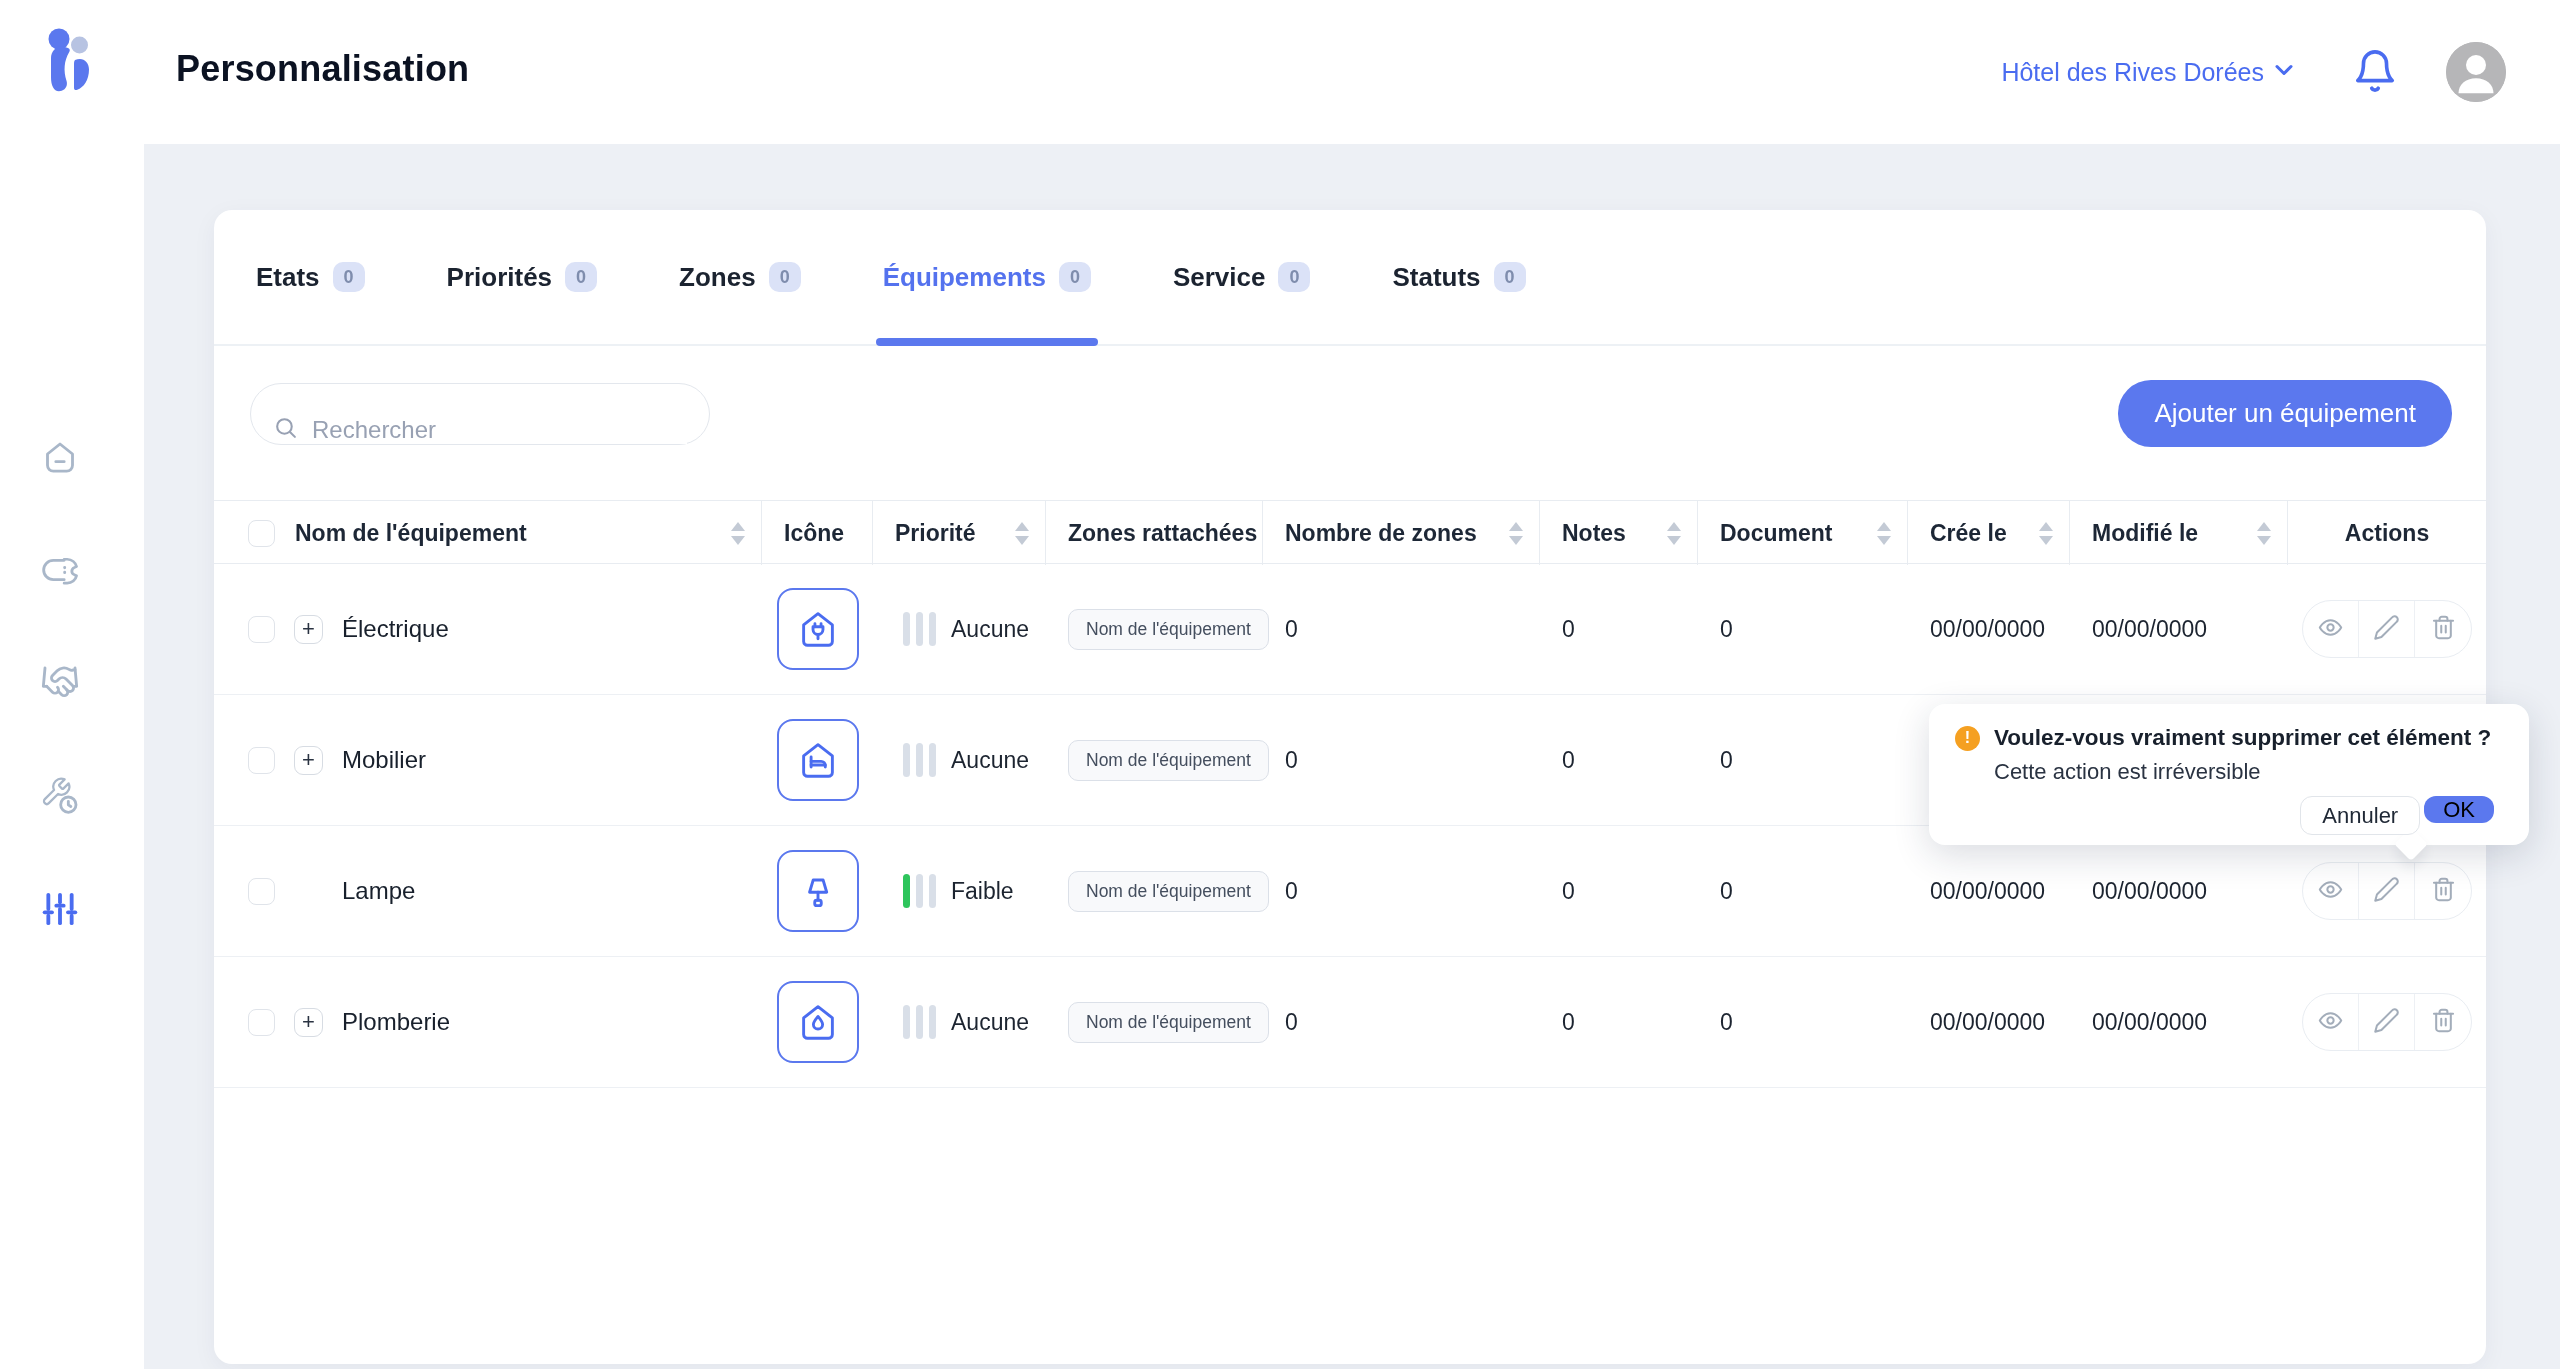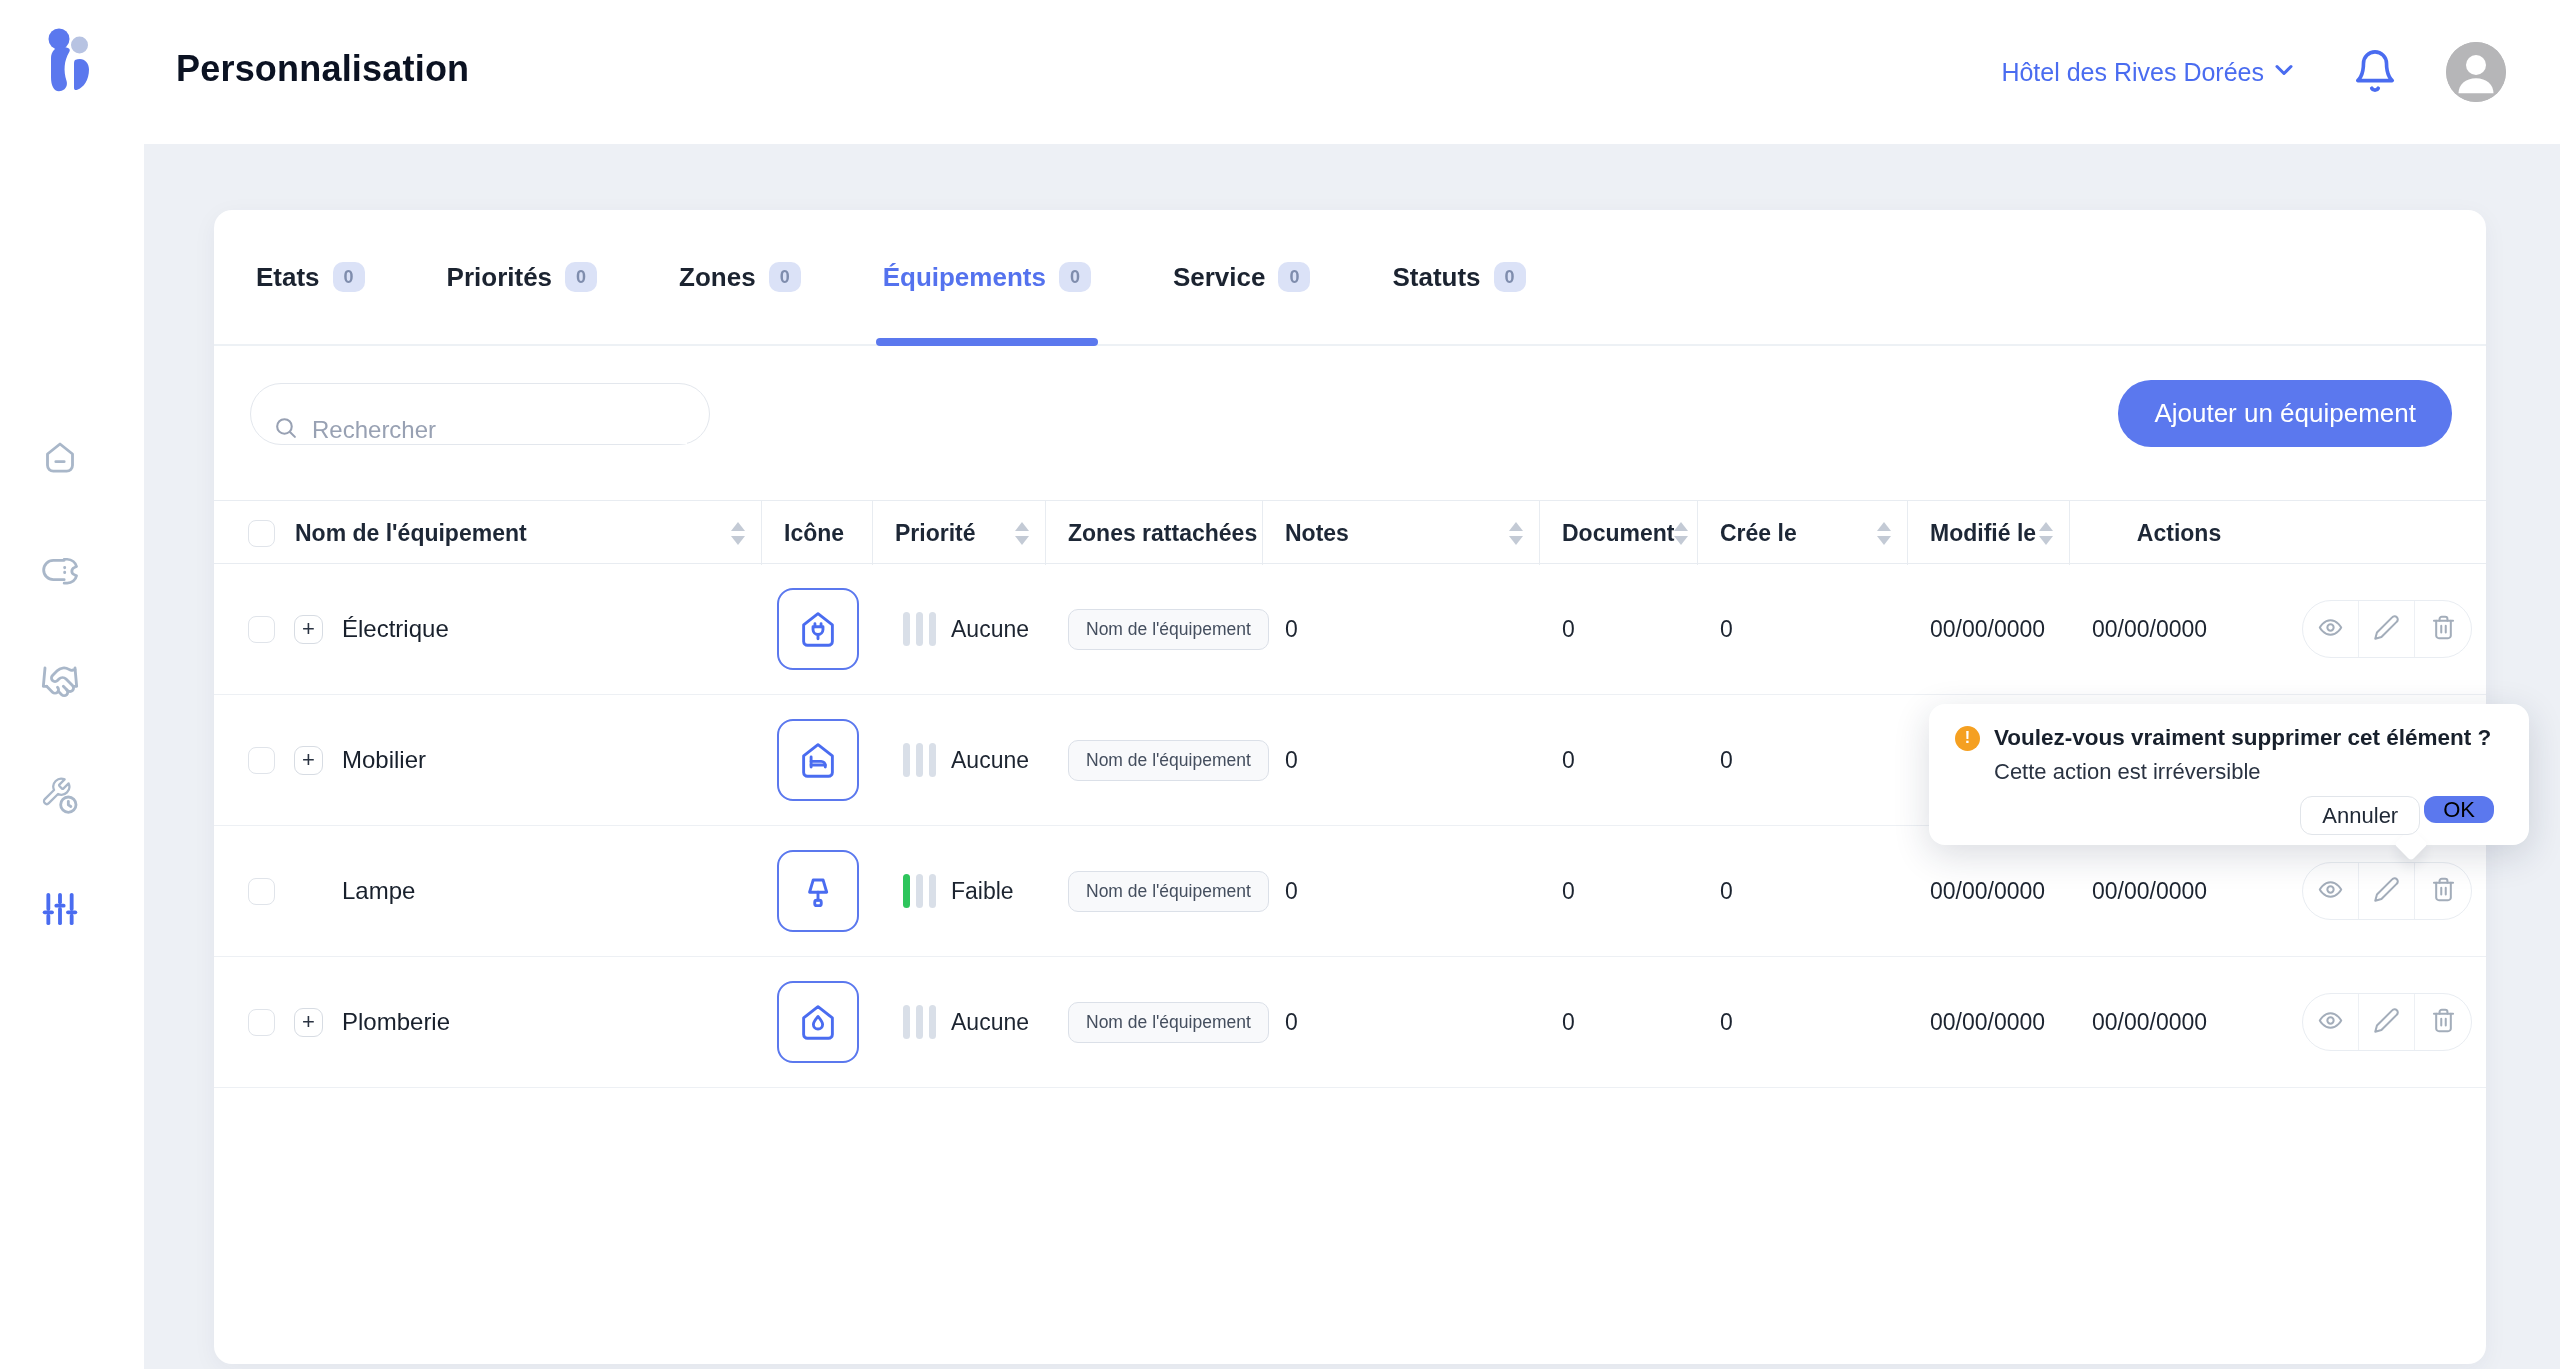--- a/index.html
+++ b/index.html
@@ -229,20 +229,27 @@
             <span>Priorité</span>
             <span class="sort">
               <span class="up"></span>
               <span class="down"></span>
             </span>
           </div>
           <div class="th">
             <span>Zones rattachées</span>
           </div>
           <div class="th">
+            <span>Nombre de zones</span>
+            <span class="sort">
+              <span class="up"></span>
+              <span class="down"></span>
+            </span>
+          </div>
+          <div class="th">
             <span>Notes</span>
             <span class="sort">
               <span class="up"></span>
               <span class="down"></span>
             </span>
           </div>
           <div class="th">
             <span>Document</span>
             <span class="sort">
               <span class="up"></span>

